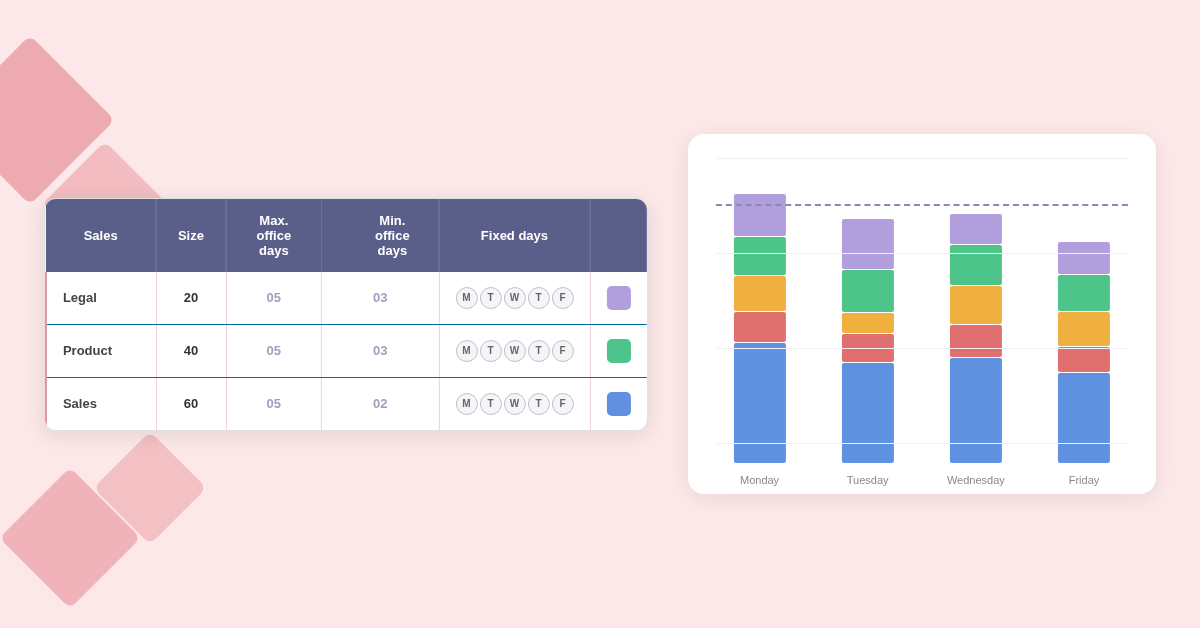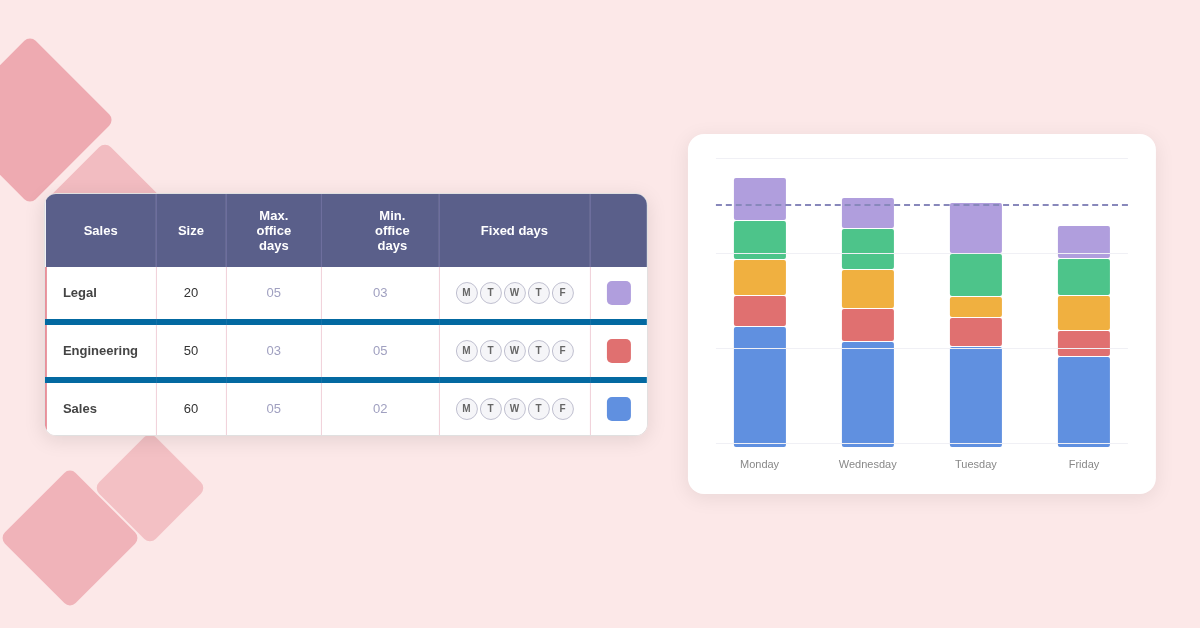--- a/index.html
+++ b/index.html
@@ -59,36 +59,36 @@
       border-right: 1px solid #7070a0;
     }
     thead tr th:last-child { border-right: none; }
 
     tbody tr td {
       padding: 14px 16px;
       font-size: 13px;
       text-align: center;
       vertical-align: middle;
       border-right: 1px solid #f0d0d8;
-      border-bottom: 6px solid #0369a1;
+      border-bottom: 1px solid #0369a1;
       background: white;
     }
     tbody tr:last-child td { border-bottom: none; margin-left: 16px; }
     tbody tr td:last-child { border-right: none; }
 
     
     td.team-name {
       text-align: left;
       font-weight: 600;
       color: #444;
       border-left: 2px solid #e8909a;
     }
 
-    td.size-col { color: #333; font-weight: 400; }
-    td.num-col { color: #a0a0c0; font-weight: 400; }
+    td.size-col { color: #333; font-weight: 700; }
+    td.num-col { color: #a0a0c0; font-weight: 700; }
 
     
     .day-badges {
       display: flex;
       gap: 2px;
       justify-content: center;
     }
     .day-badge {
       width: 22px;
       height: 22px;
@@ -130,21 +130,21 @@
       left: 28px;
       right: 28px;
       border-top: 2px dashed #8888bb;
     }
 
     .chart-area {
       flex: 1;
       display: flex;
       align-items: flex-end;
       gap: 20px;
-      padding-top: 20px;
+      padding-top: 36px;
       padding-bottom: 10px;
     }
 
     .bar-group {
       display: flex;
       flex-direction: column;
       align-items: center;
       gap: 4px;
       flex: 1;
     }
@@ -218,35 +218,35 @@
                 <span class="day-badge">W</span>
                 <span class="day-badge">T</span>
                 <span class="day-badge">F</span>
               </div>
             </td>
             <td>
               <div class="color-swatch" style="background: rgb(176, 158, 221);"></div>
             </td>
           </tr>
           <tr>
-            <td class="team-name">Engineering</td>
-            <td class="size-col">50</td>
+            <td class="team-name">Product</td>
+            <td class="size-col">40</td>
+            <td class="num-col">05</td>
             <td class="num-col">03</td>
-            <td class="num-col">05</td>
             <td>
               <div class="day-badges">
                 <span class="day-badge">M</span>
                 <span class="day-badge">T</span>
                 <span class="day-badge">W</span>
                 <span class="day-badge">T</span>
                 <span class="day-badge">F</span>
               </div>
             </td>
             <td>
-              <div class="color-swatch" style="background: rgb(224, 112, 112);"></div>
+              <div class="color-swatch" style="background: rgb(77, 196, 138);"></div>
             </td>
           </tr>
           <tr>
             <td class="team-name">Sales</td>
             <td class="size-col">60</td>
             <td class="num-col">05</td>
             <td class="num-col">02</td>
             <td>
               <div class="day-badges">
                 <span class="day-badge">M</span>
@@ -278,37 +278,37 @@
             <div class="bar-segment" style="height: 120px; background: rgb(96, 144, 224); border-radius: 2px; margin-bottom: 1px;"></div>
             <div class="bar-segment" style="height: 30px; background: rgb(224, 112, 112); border-radius: 2px; margin-bottom: 1px;"></div>
             <div class="bar-segment" style="height: 35px; background: rgb(240, 176, 64); border-radius: 2px; margin-bottom: 1px;"></div>
             <div class="bar-segment" style="height: 38px; background: rgb(77, 196, 138); border-radius: 2px; margin-bottom: 1px;"></div>
             <div class="bar-segment" style="height: 42px; background: rgb(176, 158, 221); border-radius: 2px; margin-bottom: 1px;"></div>
           </div>
           <div class="bar-label">Monday</div>
         </div>
         <div class="bar-group">
           <div class="bar-stack">
+            <div class="bar-segment" style="height: 100px; background: rgb(96, 144, 224); border-radius: 2px; margin-bottom: 1px;"></div>
+            <div class="bar-segment" style="height: 28px; background: rgb(224, 112, 112); border-radius: 2px; margin-bottom: 1px;"></div>
+            <div class="bar-segment" style="height: 20px; background: rgb(240, 176, 64); border-radius: 2px; margin-bottom: 1px;"></div>
+            <div class="bar-segment" style="height: 42px; background: rgb(77, 196, 138); border-radius: 2px; margin-bottom: 1px;"></div>
+            <div class="bar-segment" style="height: 50px; background: rgb(176, 158, 221); border-radius: 2px; margin-bottom: 1px;"></div>
+          </div>
+          <div class="bar-label">Tuesday</div>
+        </div>
+        <div class="bar-group">
+          <div class="bar-stack">
             <div class="bar-segment" style="height: 105px; background: rgb(96, 144, 224); border-radius: 2px; margin-bottom: 1px;"></div>
             <div class="bar-segment" style="height: 32px; background: rgb(224, 112, 112); border-radius: 2px; margin-bottom: 1px;"></div>
             <div class="bar-segment" style="height: 38px; background: rgb(240, 176, 64); border-radius: 2px; margin-bottom: 1px;"></div>
             <div class="bar-segment" style="height: 40px; background: rgb(77, 196, 138); border-radius: 2px; margin-bottom: 1px;"></div>
             <div class="bar-segment" style="height: 30px; background: rgb(176, 158, 221); border-radius: 2px; margin-bottom: 1px;"></div>
           </div>
           <div class="bar-label">Wednesday</div>
-        </div>
-        <div class="bar-group">
-          <div class="bar-stack">
-            <div class="bar-segment" style="height: 100px; background: rgb(96, 144, 224); border-radius: 2px; margin-bottom: 1px;"></div>
-            <div class="bar-segment" style="height: 28px; background: rgb(224, 112, 112); border-radius: 2px; margin-bottom: 1px;"></div>
-            <div class="bar-segment" style="height: 20px; background: rgb(240, 176, 64); border-radius: 2px; margin-bottom: 1px;"></div>
-            <div class="bar-segment" style="height: 42px; background: rgb(77, 196, 138); border-radius: 2px; margin-bottom: 1px;"></div>
-            <div class="bar-segment" style="height: 50px; background: rgb(176, 158, 221); border-radius: 2px; margin-bottom: 1px;"></div>
-          </div>
-          <div class="bar-label">Tuesday</div>
         </div>
         <div class="bar-group">
           <div class="bar-stack">
             <div class="bar-segment" style="height: 90px; background: rgb(96, 144, 224); border-radius: 2px; margin-bottom: 1px;"></div>
             <div class="bar-segment" style="height: 25px; background: rgb(224, 112, 112); border-radius: 2px; margin-bottom: 1px;"></div>
             <div class="bar-segment" style="height: 34px; background: rgb(240, 176, 64); border-radius: 2px; margin-bottom: 1px;"></div>
             <div class="bar-segment" style="height: 36px; background: rgb(77, 196, 138); border-radius: 2px; margin-bottom: 1px;"></div>
             <div class="bar-segment" style="height: 32px; background: rgb(176, 158, 221); border-radius: 2px; margin-bottom: 1px;"></div>
           </div>
           <div class="bar-label">Friday</div>

